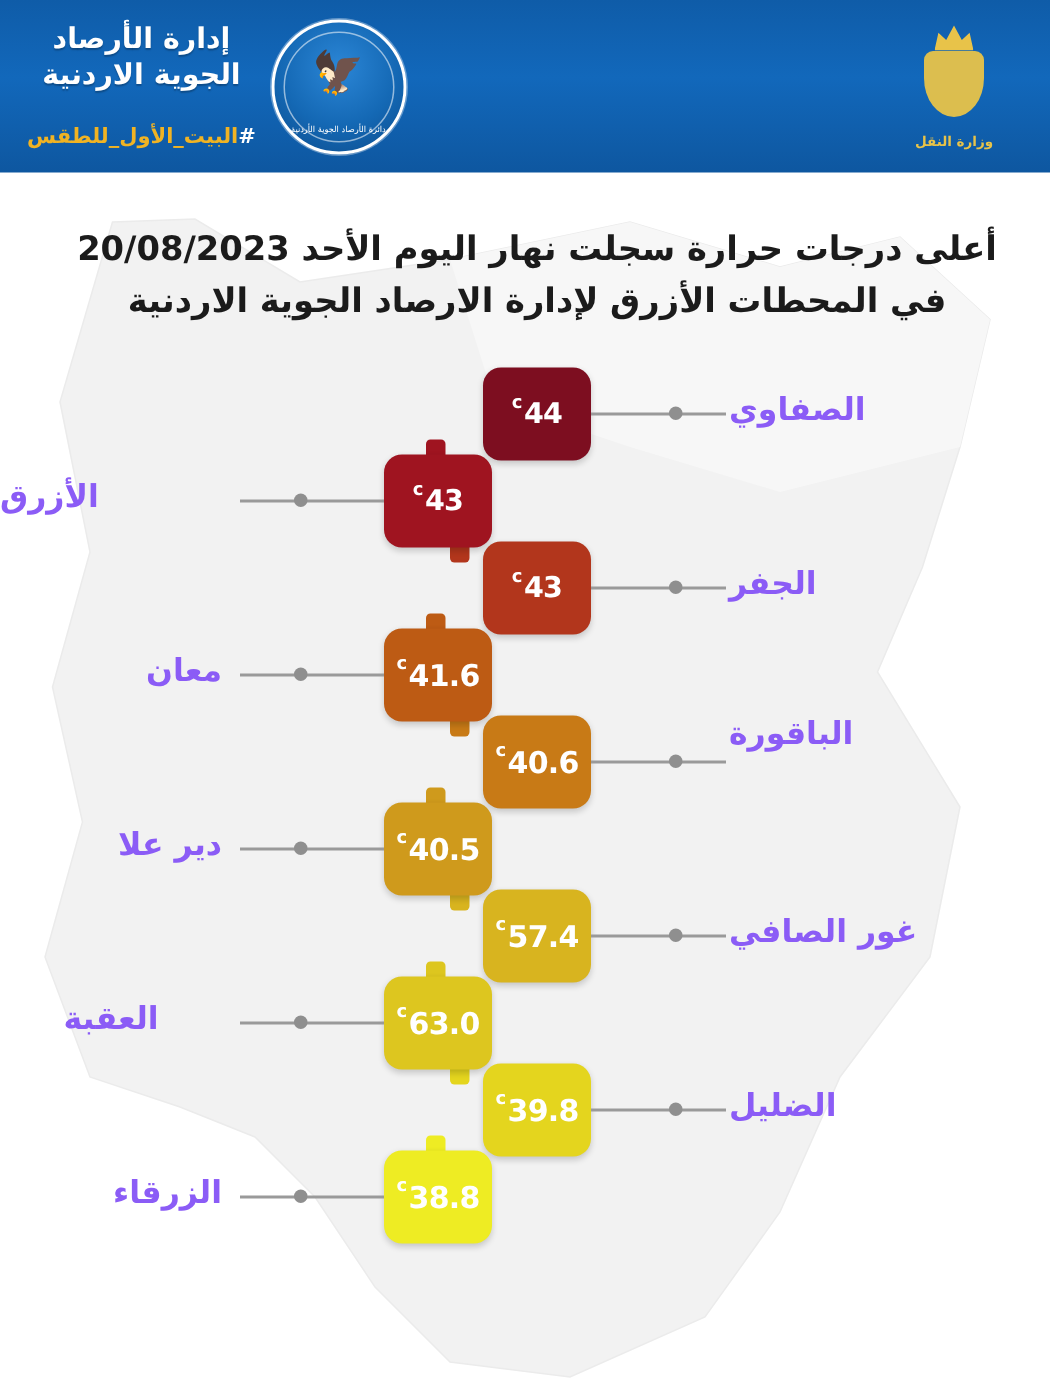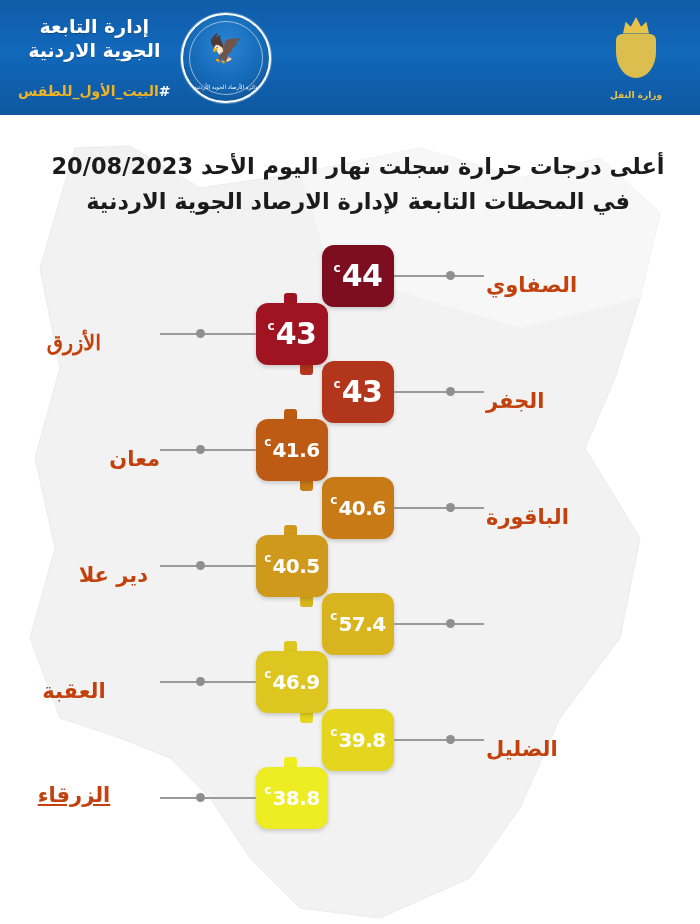--- a/index.html
+++ b/index.html
@@ -171,21 +171,21 @@
     height: 62px;
     border-radius: 12px;
     color: #ffffff;
     display: flex;
     align-items: center;
     justify-content: center;
     font-weight: bold;
     box-shadow: 0 2px 4px rgba(0,0,0,.18);
   }
   .node .val {
-    font-size: 30px;
+    font-size: 19px;
     letter-spacing: -0.5px;
   }
   .node .unit {
     font-size: 12px;
     margin-right: 1px;
     align-self: flex-start;
     margin-top: 16px;
   }
   .node.small .val { font-size: 20px; }
 
@@ -201,44 +201,43 @@
     height: 9px;
     border-radius: 50%;
     background: #8f8f8f;
     top: 26px;
   }
   .label {
     position: absolute;
     top: 16px;
     font-size: 21px;
     font-weight: bold;
-    color: #c2410c;
+    color: #8b5cf6;
     white-space: nowrap;
-    margin-top: 12px;
   }
   .label.right { text-align: left; }
   .label.left  { text-align: right; }
 
   
   .link {
     position: absolute;
     width: 13px;
     border-radius: 3px;
     z-index: -1;
   }
 </style>
 </head>
 <body>
 
 <div class="header">
   <div class="header-inner">
 
     <div style="display:flex;align-items:center;flex-direction:row-reverse;">
       <div class="dept-block">
-        <div class="dept-line">إدارة التابعة</div>
+        <div class="dept-line">إدارة الأرصاد</div>
         <div class="dept-line">الجوية الاردنية</div>
         <div class="hashtag"><span class="hash">#</span><span>البيت_الأول_للطقس</span></div>
       </div>
 
       <div class="jmd-logo">
         <div class="ring"></div>
         <div class="bird">🦅</div>
         <div class="logo-caption">دائرة الأرصاد الجوية الأردنية</div>
       </div>
     </div>
@@ -254,95 +253,96 @@
 
 <div class="map-bg">
   <svg width="700" height="806" viewBox="0 0 700 806" xmlns="http://www.w3.org/2000/svg" aria-hidden="true">
     <polygon points="75,30 130,28 200,70 300,55 420,30 520,60 600,40 660,95 640,180 615,260 585,330 640,420 620,520 560,600 520,690 470,760 380,800 300,790 250,740 210,680 170,640 120,620 60,600 30,520 55,430 35,340 60,250 40,150" fill="#f2f2f2" stroke="#ebebeb" stroke-width="1"></polygon>
     <polygon points="300,55 420,30 520,60 600,40 660,95 640,180 520,210 420,180 330,150" fill="#f7f7f7"></polygon>
   </svg>
 </div>
 
 <div class="title-wrap">
   <div class="title-line">أعلى درجات حرارة سجلت نهار اليوم الأحد 20/08/2023</div>
-  <div class="title-line">في المحطات التابعة لإدارة الارصاد الجوية الاردنية</div>
+  <div class="title-line">في المحطات الأزرق لإدارة الارصاد الجوية الاردنية</div>
 </div>
 
 <div class="chart" id="chart">
     <div class="link" style="left: 284px; top: 52px; height: 24px; background: rgb(159, 20, 32);"></div>
     <div class="node" style="left: 322px; top: 4px; background: rgb(125, 14, 32);">
       <span class="val">44</span>
       <span class="unit">c</span>
     </div>
     <div class="connector" style="top: 34px; left: 394px; width: 90px;"></div>
     <div class="dot" style="top: 30px; left: 446px;"></div>
     <div class="label right" style="top: 20px; left: 486px;">الصفاوي</div>
     <div class="link" style="left: 300px; top: 110px; height: 24px; background: rgb(178, 54, 28);"></div>
     <div class="node" style="left: 256px; top: 62px; background: rgb(159, 20, 32);">
       <span class="val">43</span>
       <span class="unit">c</span>
     </div>
     <div class="connector" style="top: 92px; left: 160px; width: 96px;"></div>
     <div class="dot" style="top: 88px; left: 196px;"></div>
-    <div class="label left" style="top: 78px; left: 0px; width: 148px; text-align: center; font-family: Liberation Serif, serif;">الأزرق</div>
+    <div class="label left" style="top: 78px; left: 0px; width: 148px; text-align: left;">الأزرق</div>
     <div class="link" style="left: 284px; top: 168px; height: 24px; background: rgb(189, 91, 20);"></div>
     <div class="node" style="left: 322px; top: 120px; background: rgb(178, 54, 28);">
       <span class="val">43</span>
       <span class="unit">c</span>
     </div>
     <div class="connector" style="top: 150px; left: 394px; width: 90px;"></div>
     <div class="dot" style="top: 146px; left: 446px;"></div>
     <div class="label right" style="top: 136px; left: 486px;">الجفر</div>
     <div class="link" style="left: 300px; top: 226px; height: 24px; background: rgb(200, 122, 22);"></div>
     <div class="node small" style="left: 256px; top: 178px; background: rgb(189, 91, 20);">
       <span class="val">41.6</span>
       <span class="unit">c</span>
     </div>
     <div class="connector" style="top: 208px; left: 160px; width: 96px;"></div>
     <div class="dot" style="top: 204px; left: 196px;"></div>
-    <div class="label left" style="top: 194px; left: 12px; width: 148px; text-align: right;">معان</div>
+    <div class="label left" style="top: 194px; left: 0px; width: 148px; text-align: right;">معان</div>
     <div class="link" style="left: 284px; top: 284px; height: 24px; background: rgb(207, 154, 28);"></div>
     <div class="node small" style="left: 322px; top: 236px; background: rgb(200, 122, 22);">
       <span class="val">40.6</span>
       <span class="unit">c</span>
     </div>
     <div class="connector" style="top: 266px; left: 394px; width: 90px;"></div>
     <div class="dot" style="top: 262px; left: 446px;"></div>
-    <div class="label right" style="top: 252px; left: 486px;">الباقورة</div>
+    <div class="label right" style="top: 236px; left: 486px;">الباقورة</div>
     <div class="link" style="left: 300px; top: 342px; height: 24px; background: rgb(216, 180, 31);"></div>
     <div class="node small" style="left: 256px; top: 294px; background: rgb(207, 154, 28);">
       <span class="val">40.5</span>
       <span class="unit">c</span>
     </div>
     <div class="connector" style="top: 324px; left: 160px; width: 96px;"></div>
     <div class="dot" style="top: 320px; left: 196px;"></div>
     <div class="label left" style="top: 310px; left: 0px; width: 148px; text-align: right;">دير علا</div>
     <div class="link" style="left: 284px; top: 400px; height: 24px; background: rgb(221, 198, 31);"></div>
     <div class="node small" style="left: 322px; top: 352px; background: rgb(216, 180, 31);">
       <span class="val">57.4</span>
       <span class="unit">c</span>
     </div>
     <div class="connector" style="top: 382px; left: 394px; width: 90px;"></div>
     <div class="dot" style="top: 378px; left: 446px;"></div>
+    <div class="label right" style="top: 368px; left: 486px;">غور الصافي</div>
     <div class="link" style="left: 300px; top: 458px; height: 24px; background: rgb(228, 213, 30);"></div>
     <div class="node small" style="left: 256px; top: 410px; background: rgb(221, 198, 31);">
-      <span class="val">46.9</span>
+      <span class="val">63.0</span>
       <span class="unit">c</span>
     </div>
     <div class="connector" style="top: 440px; left: 160px; width: 96px;"></div>
     <div class="dot" style="top: 436px; left: 196px;"></div>
     <div class="label left" style="top: 426px; left: 0px; width: 148px; text-align: center;">العقبة</div>
     <div class="link" style="left: 284px; top: 516px; height: 24px; background: rgb(238, 236, 35);"></div>
     <div class="node small" style="left: 322px; top: 468px; background: rgb(228, 213, 30);">
       <span class="val">39.8</span>
       <span class="unit">c</span>
     </div>
     <div class="connector" style="top: 498px; left: 394px; width: 90px;"></div>
     <div class="dot" style="top: 494px; left: 446px;"></div>
     <div class="label right" style="top: 484px; left: 486px;">الضليل</div>
     <div class="node small" style="left: 256px; top: 526px; background: rgb(238, 236, 35);">
       <span class="val">38.8</span>
       <span class="unit">c</span>
     </div>
     <div class="connector" style="top: 556px; left: 160px; width: 96px;"></div>
     <div class="dot" style="top: 552px; left: 196px;"></div>
-    <div class="label left" style="top: 530px; left: 0px; width: 148px; text-align: center; text-decoration: underline;">الزرقاء</div>
+    <div class="label left" style="top: 542px; left: 0px; width: 148px; text-align: right;">الزرقاء</div>
   </div>
 
 </body></html>

